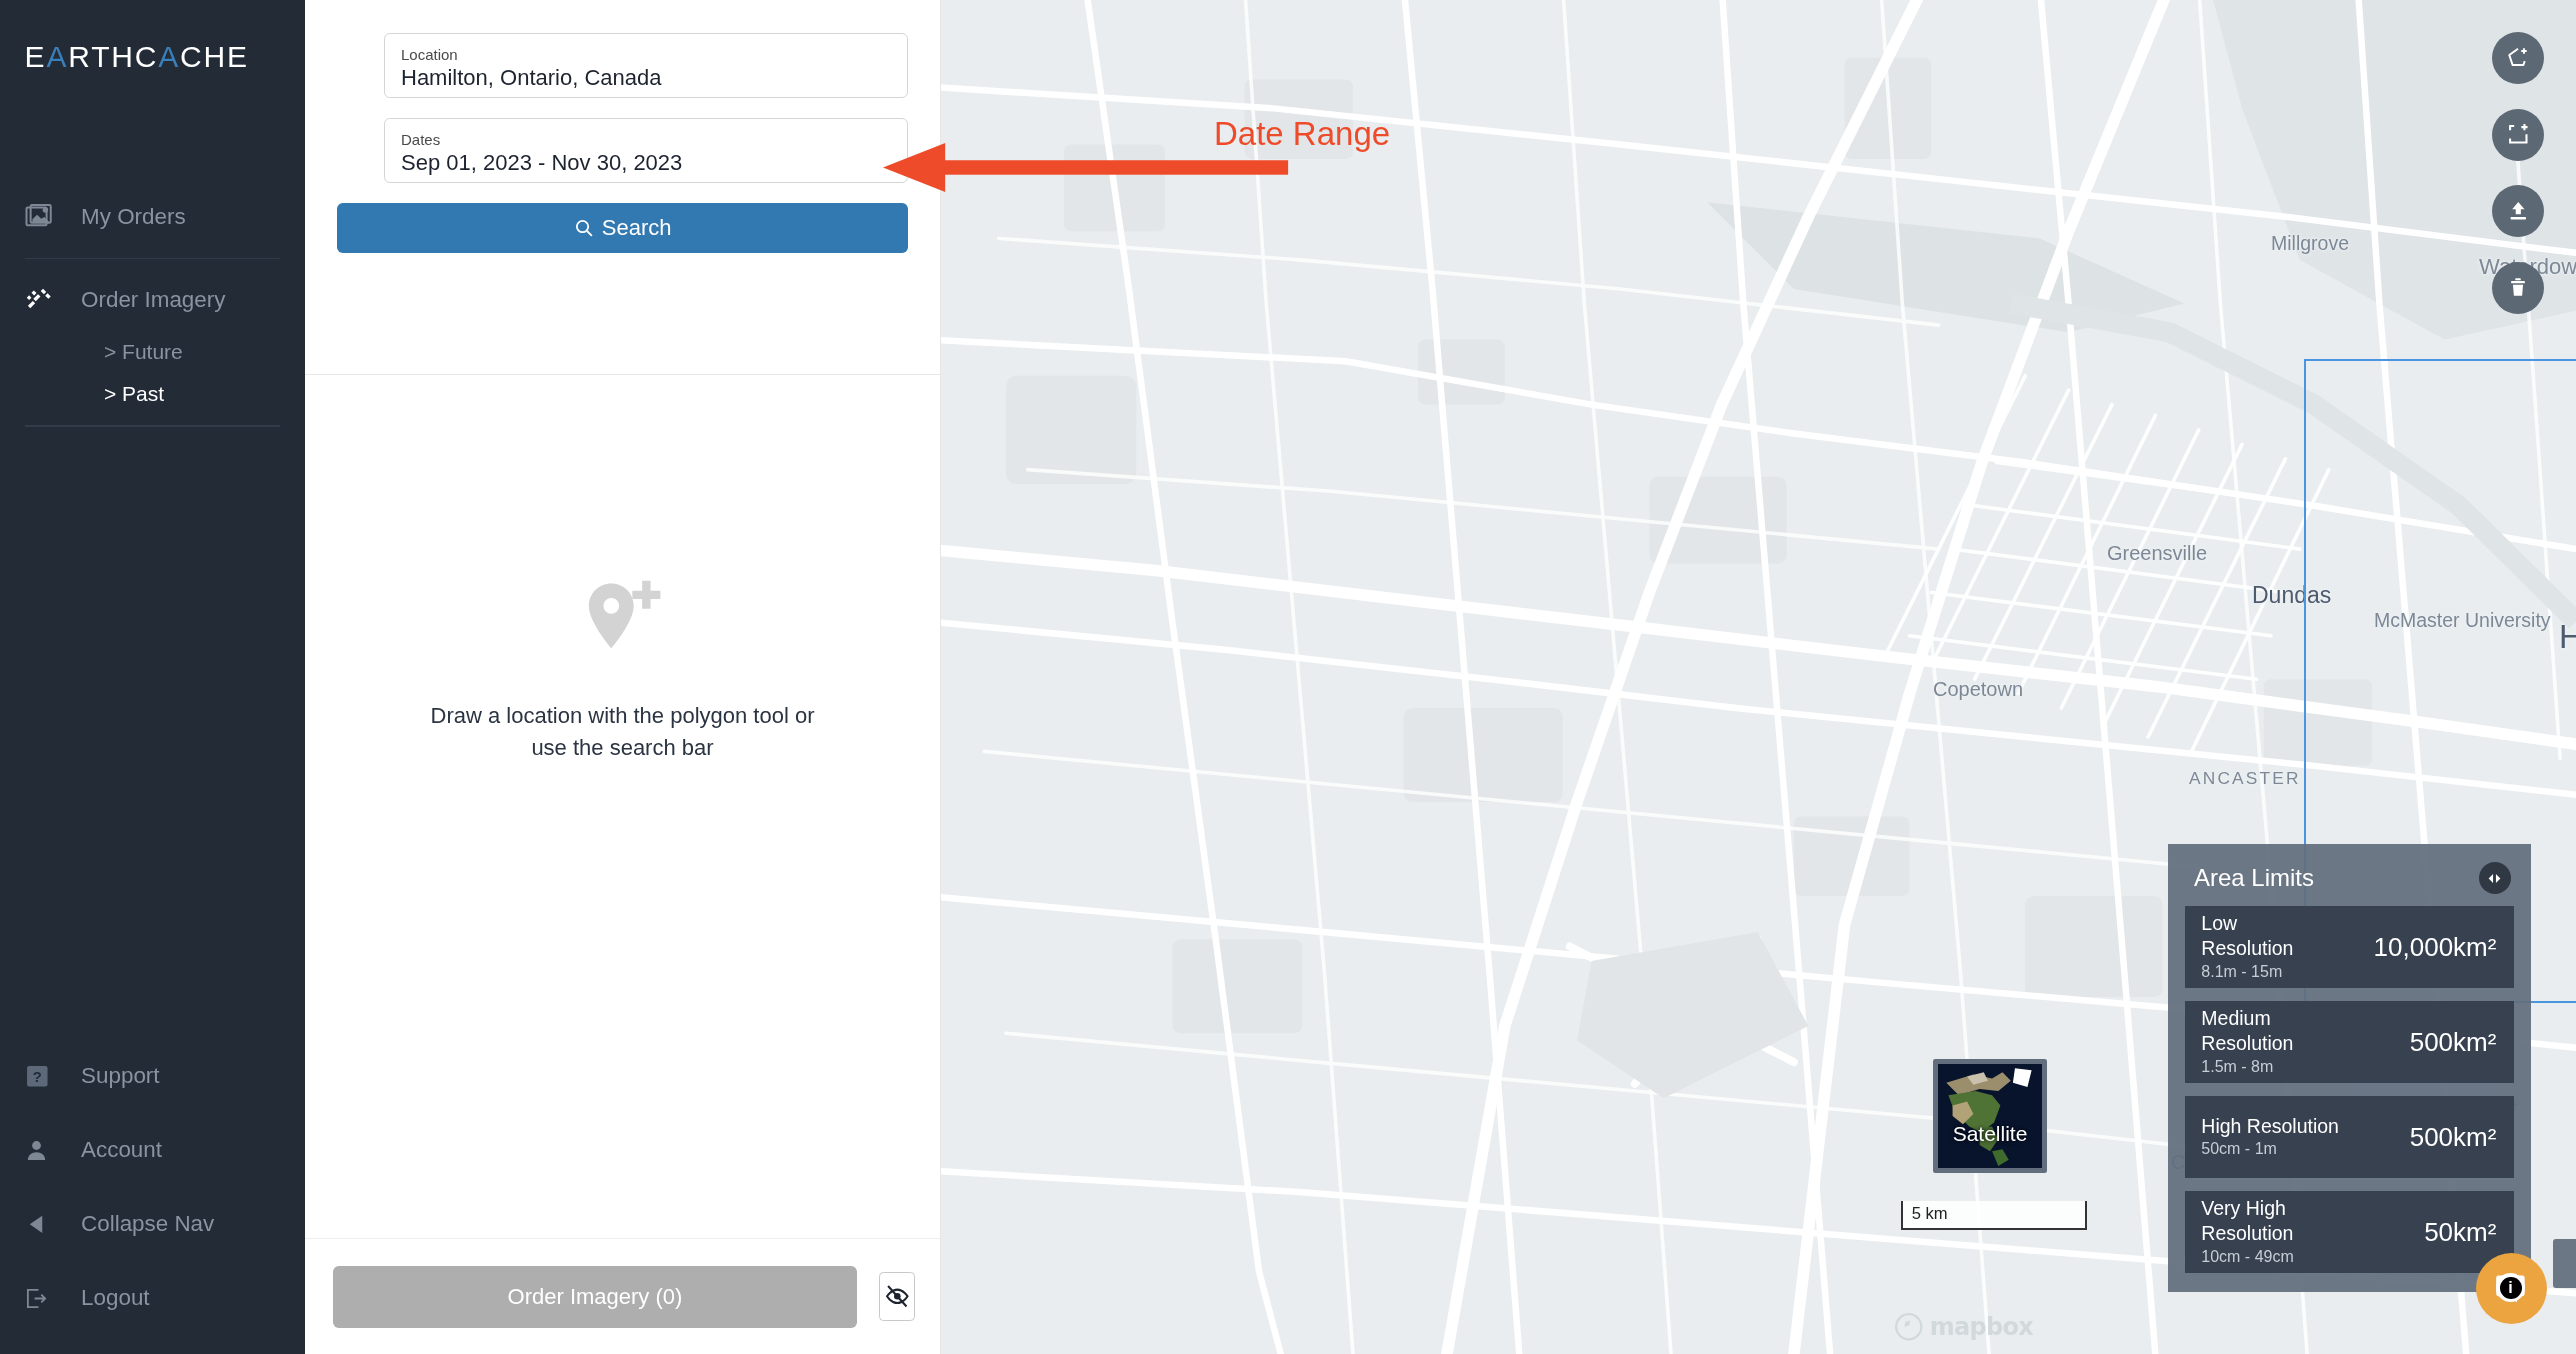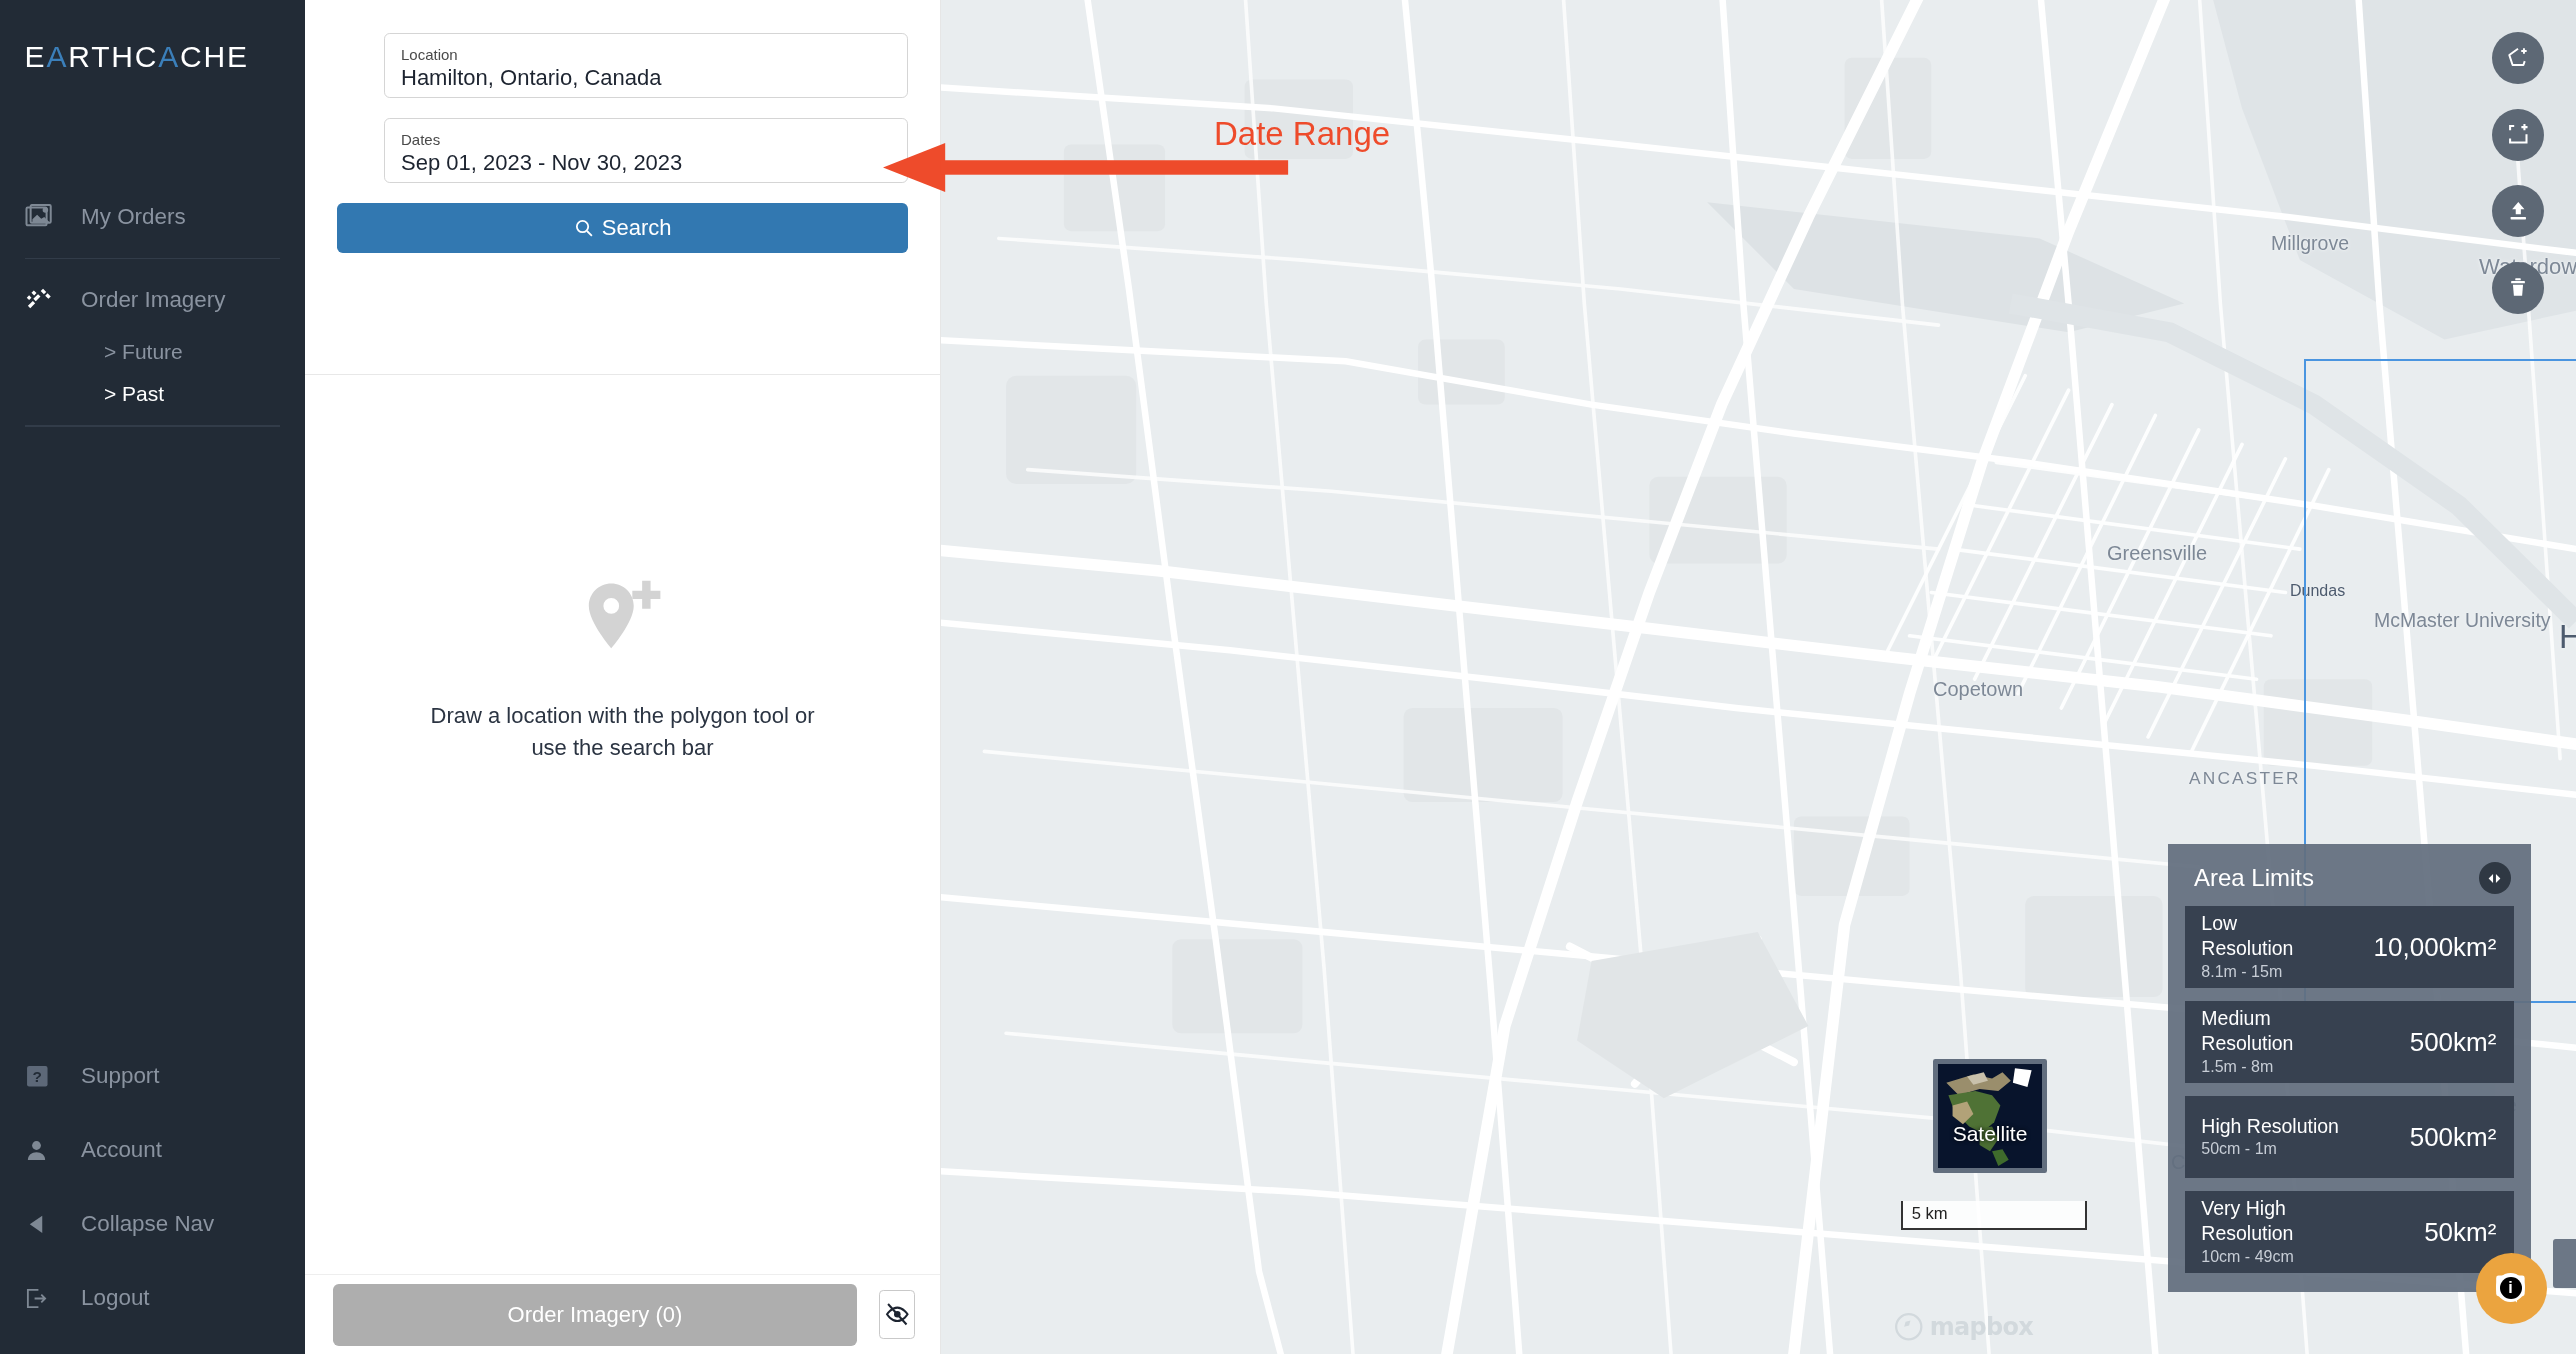--- a/index.html
+++ b/index.html
@@ -111,21 +111,21 @@
     display: flex; flex-direction: column; align-items: center;
   }
   .empty-text {
     margin-top: 35px;
     font-size: 22px; color: #2b3442;
     text-align: center; line-height: 32px;
     width: 405px;
   }
   .panel-footer {
     position: absolute; left: 0; right: 0; bottom: 0;
-    height: 80px;
+    height: 116px;
     background: #fff;
     border-top: 0.7px solid #eeeeee;
     display: flex; align-items: center;
     padding: 0 24.6px 0 27.5px;
     gap: 22px;
   }
   .order-btn {
     flex: 1 1 auto; height: 62px;
     background: #aeaeae; border: none; border-radius: 5.8px;
     color: #ffffff; font-size: 22px;
@@ -491,21 +491,21 @@
 
       <path d="M1480 420 L1700 460 L1900 560 L2100 700 L2262 860" stroke="#dfe4e7" stroke-width="28" fill="none"></path>
     </svg>
 
     <div>
 
       <div class="maplbl" style="left:1330px;top:232px;font-size:19.5px;">Millgrove</div>
       <div class="maplbl" style="left:1538px;top:254px;font-size:22px;">Waterdown</div>
 
       <div class="maplbl" style="left:1166px;top:542px;font-size:20px;">Greensville</div>
-      <div class="maplbl city" style="left:1349px;top:582px;font-size:16px;">Dundas</div>
+      <div class="maplbl city" style="left:1311px;top:582px;font-size:23px;">Dundas</div>
       <div class="maplbl" style="left:1433px;top:609px;font-size:19.5px;">McMaster University</div>
       <div class="maplbl city" style="left:1618px;top:618px;font-size:33px;">Hamilton</div>
       <div class="maplbl" style="left:992px;top:678px;font-size:20px;">Copetown</div>
       <div class="maplbl" style="left:1248px;top:768px;font-size:17.3px;letter-spacing:2.2px;">ANCASTER</div>
       <div class="maplbl" style="left:1350px;top:946px;font-size:20px;">Southcote</div>
       <div class="maplbl city" style="left:1459px;top:1046px;font-size:20px;">YHM</div>
       <div class="maplbl" style="left:1467px;top:1094px;font-size:20px;">Mount Hope</div>
       <div class="maplbl" style="left:1230px;top:1151px;font-size:20px;">Carluke</div>
 
       <div style="position:absolute;left:1456px;top:1010px;">

